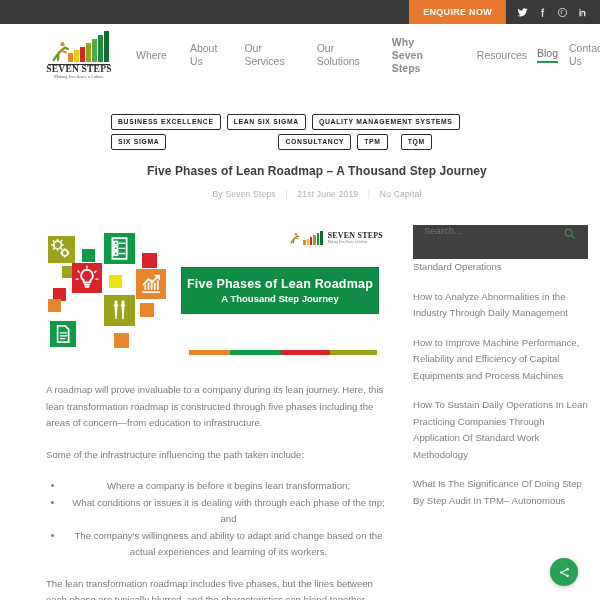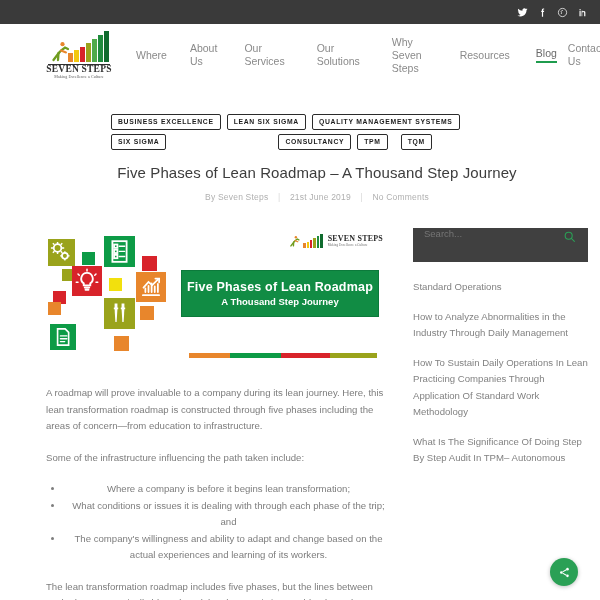--- a/index.html
+++ b/index.html
@@ -140,22 +140,22 @@
     line-height: 8px;
     white-space: nowrap;
     cursor: pointer;
     background: #fff;
   }
 
   
   .post-title {
     margin-top: 14px;
     text-align: center;
-    font-size: 15px;
-    font-weight: normal;
+    font-size: 12px;
+    font-weight: bold;
     color: #3d3d3d;
     letter-spacing: 0.1px;
   }
   .byline {
     margin-top: 11px;
     text-align: center;
     font-size: 8.5px;
     color: #b0b0b0;
     letter-spacing: 0.2px;
   }
@@ -260,21 +260,21 @@
   }
   .side-heading {
     margin-top: 53px;
     font-family: "Liberation Serif", serif;
     font-size: 9px;
     font-weight: bold;
     letter-spacing: 1.4px;
     color: #6f6f6f;
     text-transform: uppercase;
   }
-  .recent-list { margin-top: 17px; }
+  .recent-list { }
   .recent-list a {
     display: block;
     font-size: 9.6px;
     line-height: 16.5px;
     color: #828282;
     text-decoration: none;
     margin-bottom: 13px;
     cursor: pointer;
   }
 
@@ -287,20 +287,21 @@
     background: #2aa055;
     display: flex; align-items: center; justify-content: center;
     cursor: pointer;
     box-shadow: 0 1px 4px rgba(0,0,0,0.25);
   }
 </style>
 </head>
 <body>
 
 <div class="topbar">
+  <div class="enquire-btn">ENQUIRE NOW</div>
   <div class="social-row">
     <div class="social-ico">
       <svg width="11" height="11" viewBox="0 0 24 24" fill="#fff">
           <path d="M23 4.9a9 9 0 0 1-2.6.7 4.5 4.5 0 0 0 2-2.5 9 9 0 0 1-2.9 1.1 4.5 4.5 0 0 0-7.7 4.1A12.8 12.8 0 0 1 2.6 3.6a4.5 4.5 0 0 0 1.4 6 4.4 4.4 0 0 1-2-.6v.1a4.5 4.5 0 0 0 3.6 4.4 4.5 4.5 0 0 1-2 .1 4.5 4.5 0 0 0 4.2 3.1A9 9 0 0 1 1 18.6a12.7 12.7 0 0 0 6.9 2c8.3 0 12.8-6.9 12.8-12.8v-.6A9 9 0 0 0 23 4.9z"></path>
         </svg>
     </div>
     <div class="social-ico">
       <svg width="11" height="11" viewBox="0 0 24 24" fill="#fff">
           <path d="M15.6 8.2h-2.3V6.6c0-.7.4-.9.8-.9h1.5V3.1h-2c-2.3 0-2.9 1.7-2.9 2.9v2.2H9.2v2.7h1.5V21h2.6v-10.1h2l.3-2.7z"></path>
         </svg>
@@ -339,23 +340,23 @@
     <div class="logo-rule"></div>
     <div class="logo-name">SEVEN STEPS</div>
     <div class="logo-tag">Making Excellence a Culture</div>
   </div>
 
   <div class="nav">
     <div class="nav-item" style="margin-left:14px;">Where</div>
     <div class="nav-item" style="margin-left:23px;">About Us</div>
     <div class="nav-item" style="margin-left:27px;">Our Services</div>
     <div class="nav-item" style="margin-left:32px;">Our Solutions</div>
-    <div class="nav-item" style="margin-left:32px;max-width:56px;">Why Seven Steps</div>
-    <div class="nav-item" style="margin-left:38px;max-width:none;white-space:nowrap;">Resources</div>
-    <div class="nav-item active" style="margin-left:26px;white-space:nowrap;">Blog</div>
+    <div class="nav-item" style="margin-left:32px;max-width:56px;font-weight:bold;">Why Seven Steps</div>
+    <div class="nav-item" style="margin-left:54px;max-width:none;white-space:nowrap;">Resources</div>
+    <div class="nav-item active" style="margin-left:10px;white-space:nowrap;">Blog</div>
     <div class="nav-item" style="margin-left:11px;max-width:44px;">Contact Us</div>
   </div>
 </div>
 
 <div class="content">
 
   <div class="tagbar">
     <span class="tag">BUSINESS EXCELLENCE</span>
     <span class="tag">LEAN SIX SIGMA</span>
     <span class="tag">QUALITY MANAGEMENT SYSTEMS</span>
@@ -364,21 +365,21 @@
     <span class="tag">TPM</span>
     <span class="tag" style="margin-left:7px;">TQM</span>
   </div>
 
   <h1 class="post-title">Five Phases of Lean Roadmap – A Thousand Step Journey</h1>
   <div class="byline">
     <span>By Seven Steps</span>
     <span class="sep">|</span>
     <span>21st June 2019</span>
     <span class="sep">|</span>
-    <span>No Comments</span>
+    <span>No Capital</span>
   </div>
 
   <div class="main">
 
     <div class="col-article">
 
       <div class="feature">
 
         <div class="mosaic">
           <div style="left:0px;  top:3px;  width:27px; height:27px; background:#9aa31b;">
@@ -491,20 +492,21 @@
             <circle cx="10.5" cy="10.5" r="6.5"></circle>
             <path d="M15.4 15.4 21 21" stroke-linecap="round"></path>
           </svg>
         </div>
       </div>
 
 
       <div class="recent-list">
         <a>Standard Operations</a>
         <a>How to Analyze Abnormalities in the Industry Through Daily Management</a>
+        <a>How to Improve Machine Performance, Reliability and Efficiency of Capital Equipments and Process Machines</a>
         <a>How To Sustain Daily Operations In Lean Practicing Companies Through Application Of Standard Work Methodology</a>
         <a>What Is The Significance Of Doing Step By Step Audit In TPM– Autonomous</a>
       </div>
     </div>
   </div>
 </div>
 
 <div class="share-fab">
   <svg width="13" height="13" viewBox="0 0 24 24" fill="none" stroke="#ffffff" stroke-width="1.9">
     <circle cx="17.5" cy="5.8" r="2.4" fill="#fff" stroke="none"></circle>

